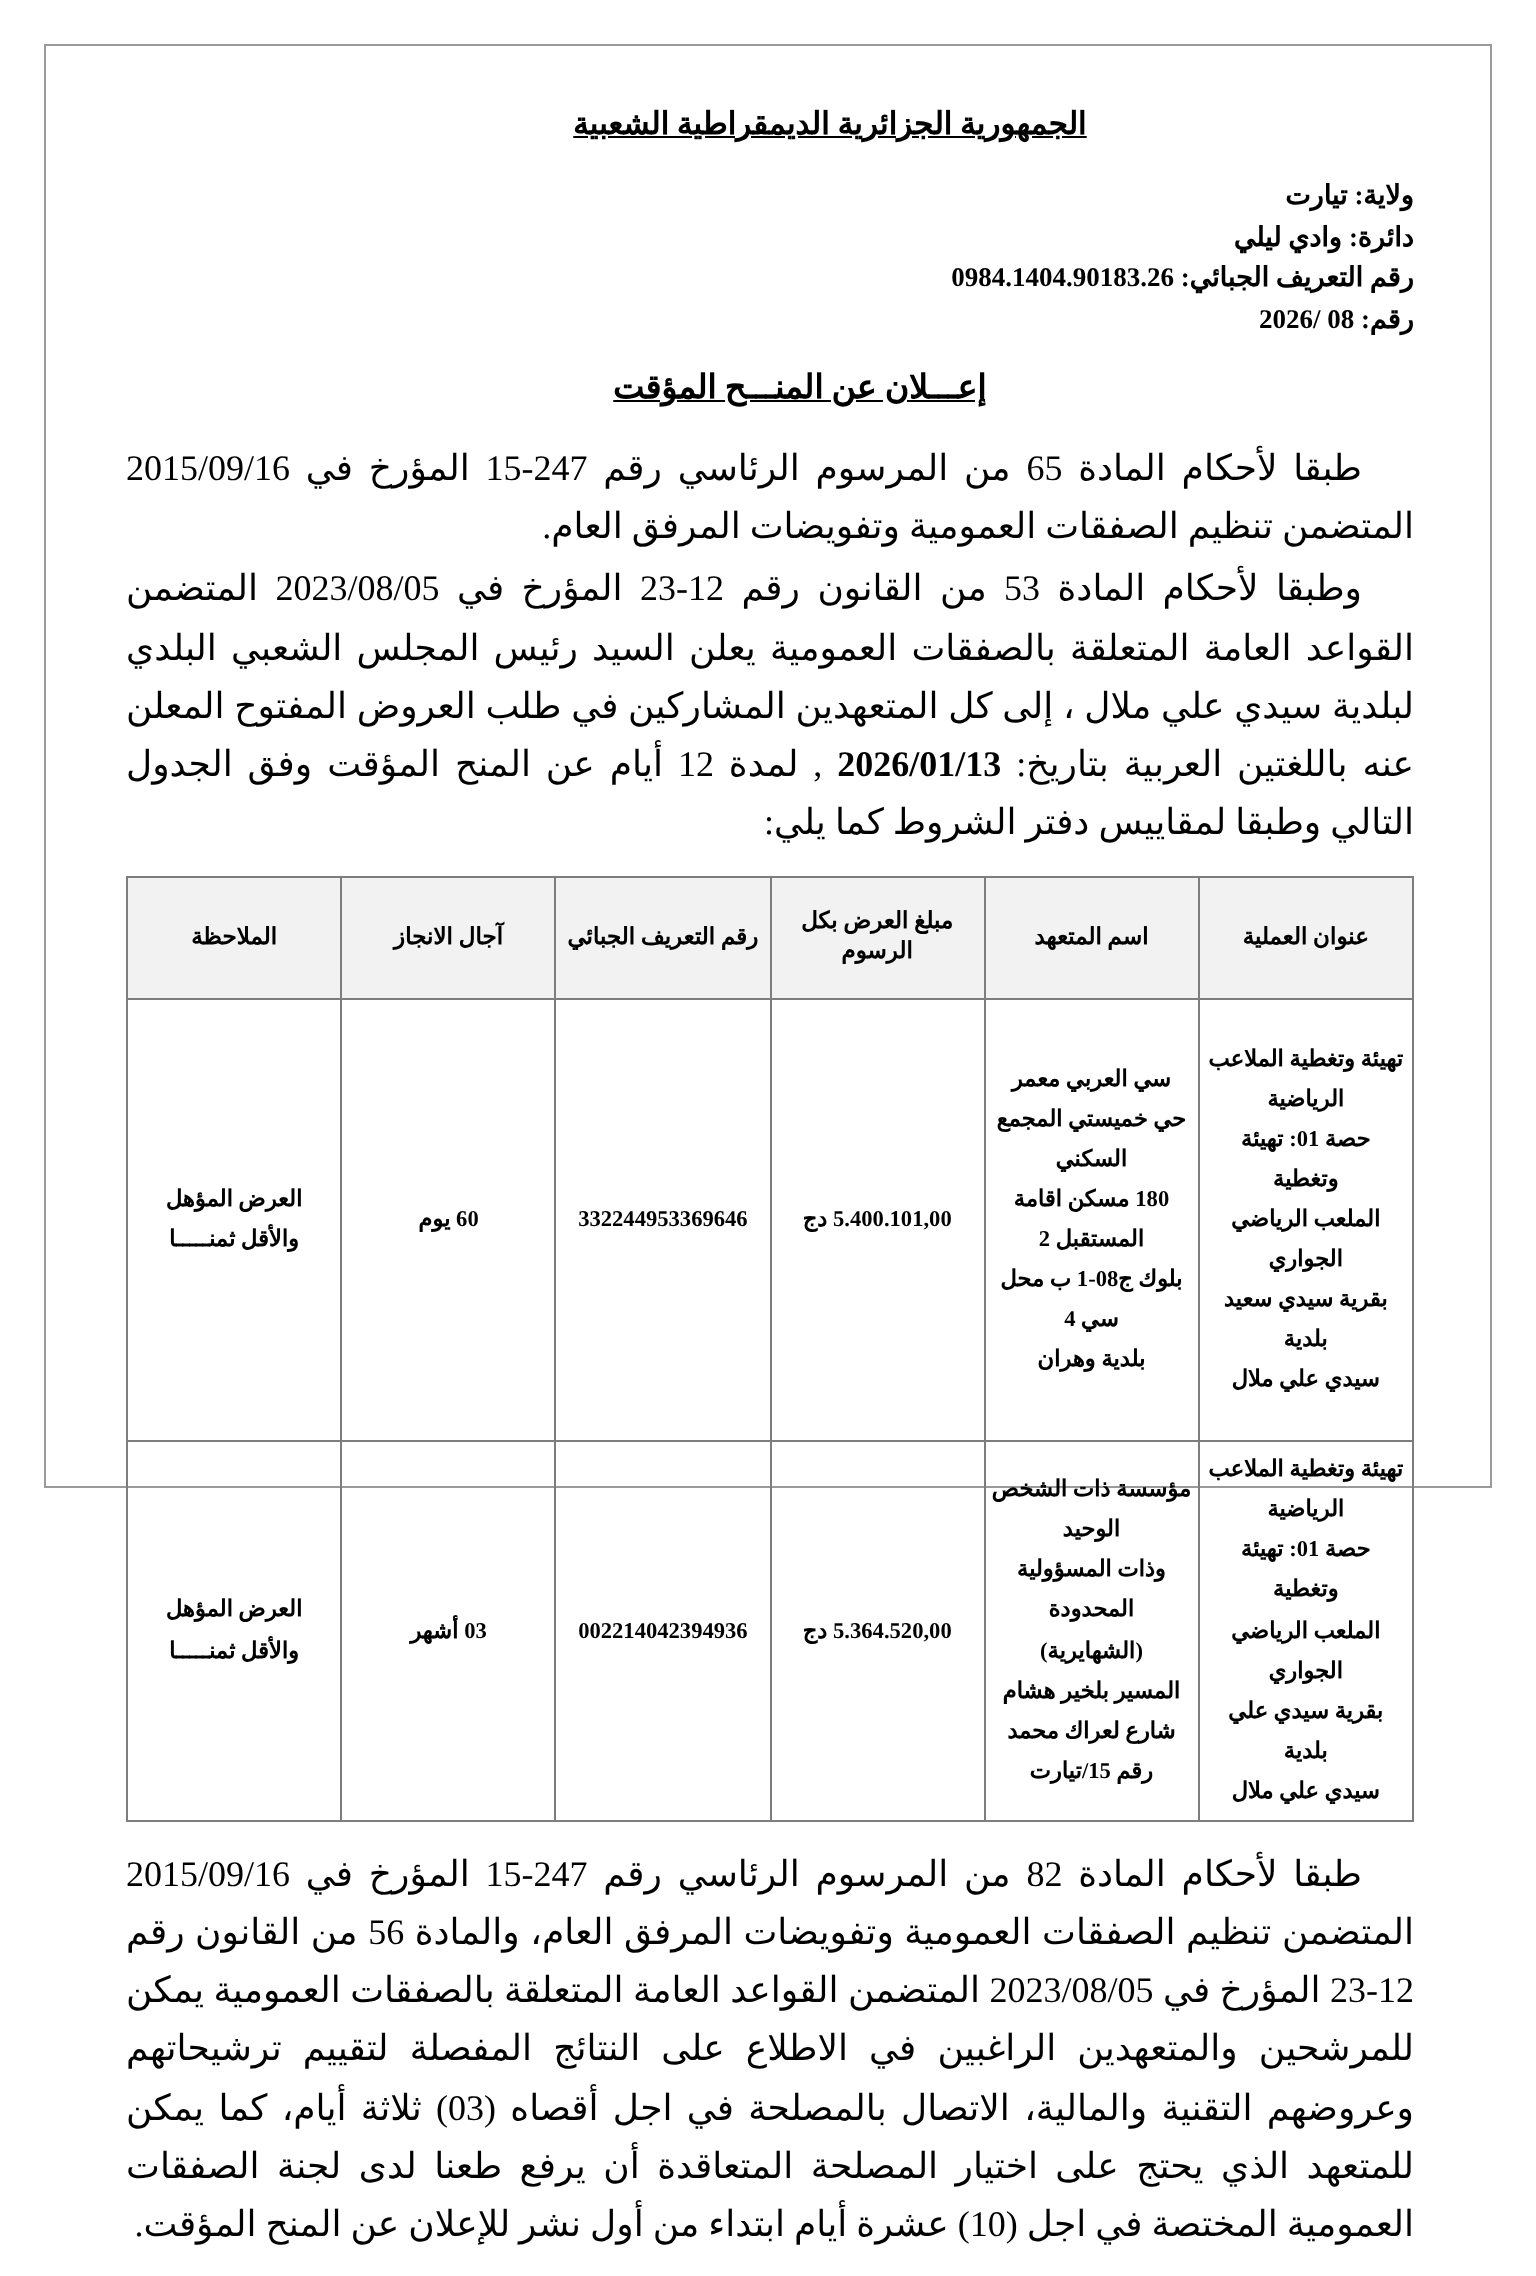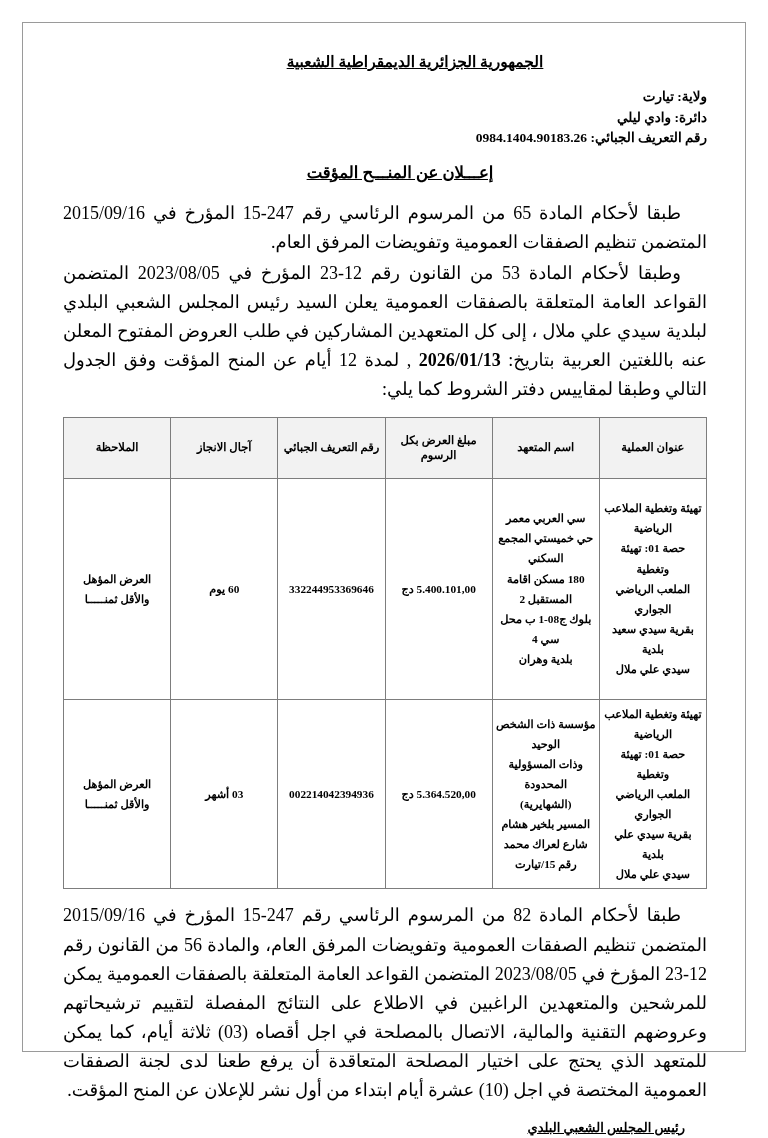--- a/index.html
+++ b/index.html
@@ -18,21 +18,21 @@
     margin: 0 auto;
     background: #ffffff;
     overflow: hidden;
     box-sizing: border-box;
   }
   .sheet {
     position: absolute;
     left: 22px;
     top: 22px;
     width: 724px;
-    height: 1030px;
+    height: 722px;
     border: 1px solid #9a9a9a;
     box-sizing: border-box;
     background: #fff;
   }
   .inner {
     position: absolute;
     left: 40px;
     top: 16px;
     width: 644px;
     box-sizing: border-box;
@@ -156,20 +156,24 @@
           <span>ولاية:</span>
           <span class="val">تيارت</span>
         </div>
         <div>
           <span>دائرة:</span>
           <span class="val">وادي ليلي</span>
         </div>
         <div>
           <span>رقم التعريف الجبائي:</span>
           <span class="val">0984.1404.90183.26</span>
+        </div>
+        <div>
+          <span>رقم:</span>
+          <span class="val">08 /2026</span>
         </div>
       </div>
 
       <div class="maintitle">إعـــلان عن المنـــح المؤقت</div>
 
       <p class="para indent">طبقا لأحكام المادة 65 من المرسوم الرئاسي رقم 247-15 المؤرخ في 2015/09/16 المتضمن تنظيم الصفقات العمومية وتفويضات المرفق العام.</p>
 
       <p class="para indent">
         <span>وطبقا لأحكام المادة 53 من القانون رقم 12-23 المؤرخ في 2023/08/05 المتضمن القواعد العامة المتعلقة بالصفقات العمومية</span>
         <span>يعلن السيد رئيس المجلس الشعبي البلدي لبلدية سيدي علي ملال ، إلى كل المتعهدين المشاركين في طلب العروض المفتوح المعلن عنه باللغتين العربية بتاريخ:</span>

